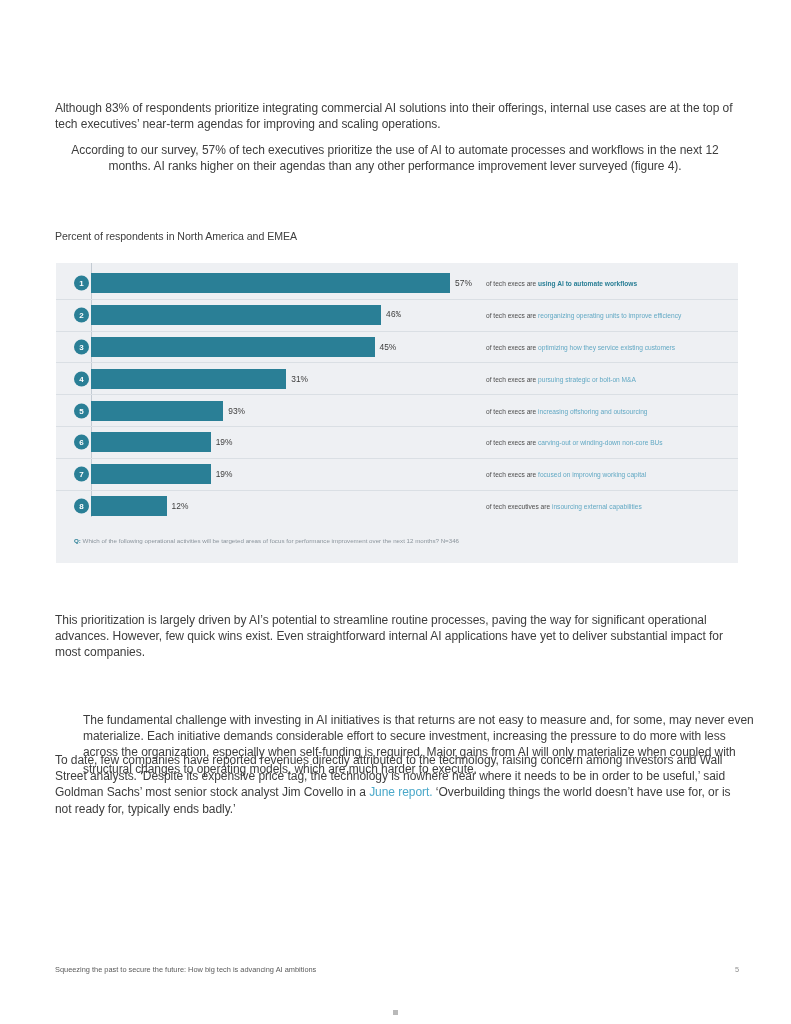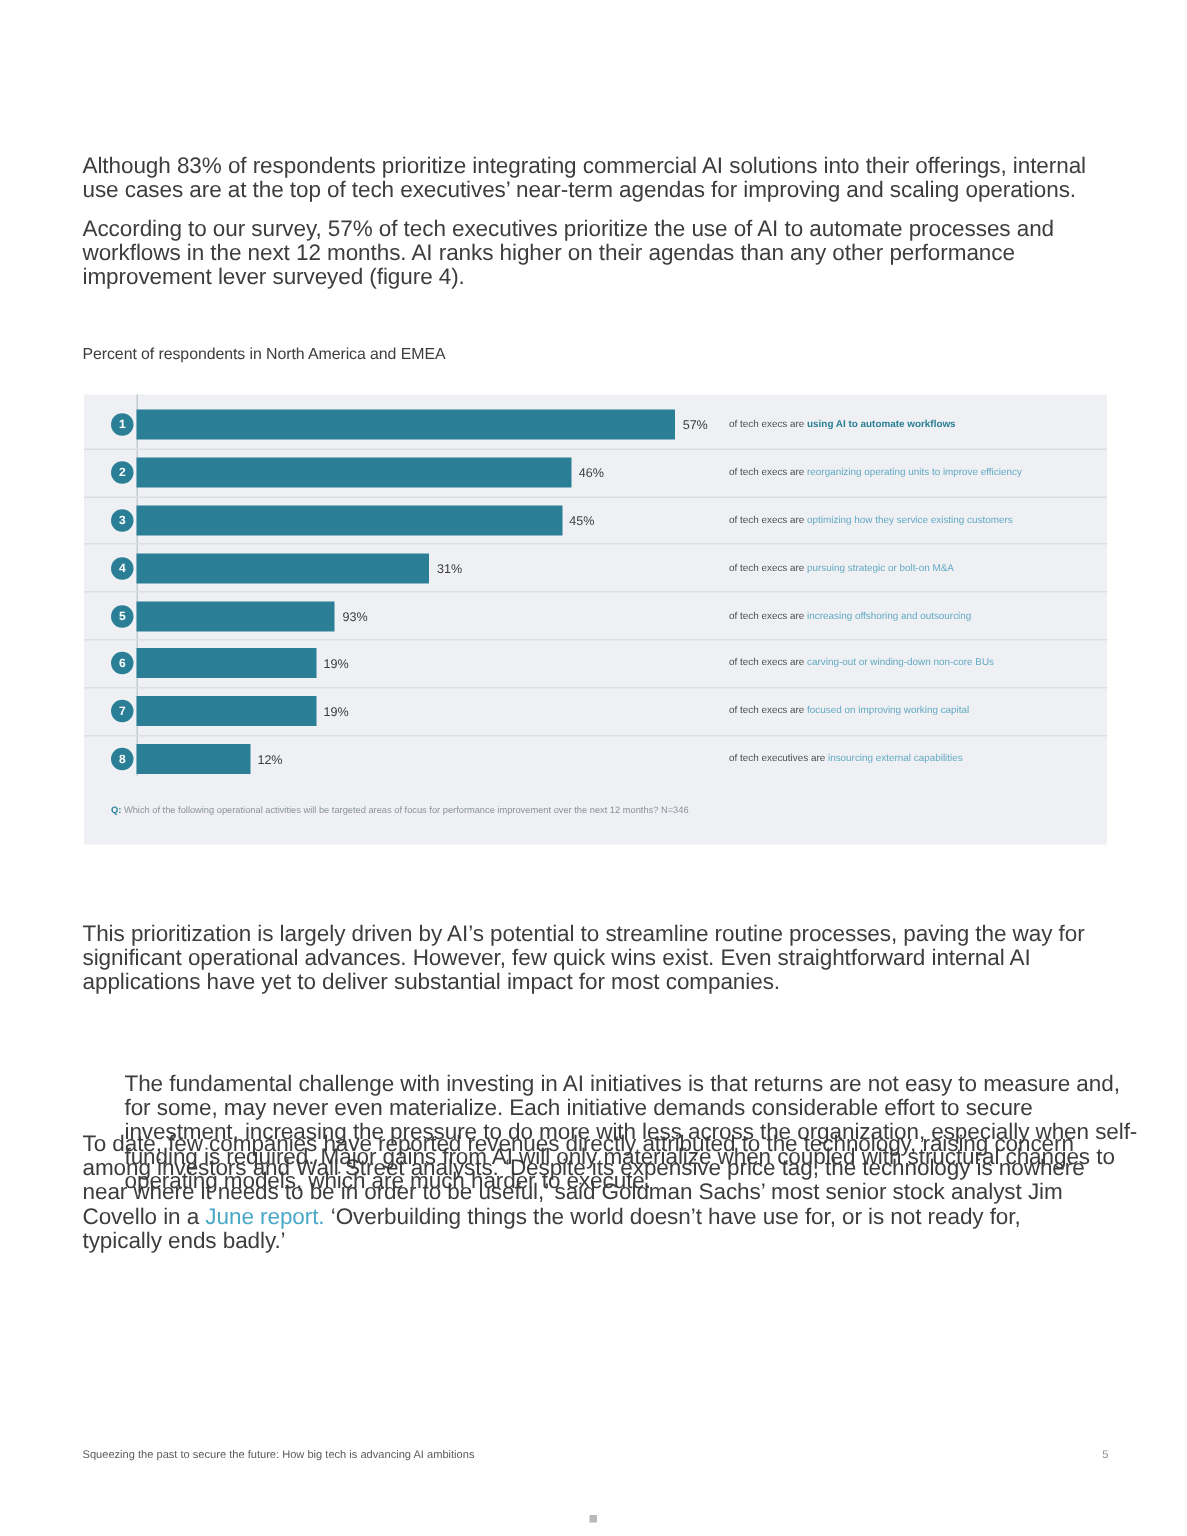--- a/index.html
+++ b/index.html
@@ -19,27 +19,27 @@
     position: absolute;
     inset: 0;
     background: #ffffff;
   }
 
   
   .para {
     position: absolute;
     left: 55px;
     width: 680px;
-    font-size: 15px;
+    font-size: 12px;
     line-height: 16.2px;
     color: #3d3d3d;
     letter-spacing: -0.05px;
   }
   .para-1 { top: 88px; }
-  .para-2 { top: 130px; }
+  .para-2 { top: 130px; text-align: center; }
   .para-3 { top: 600px; }
   .para-4 { top: 700px; margin-left: 28px; }
   .para-5 { top: 740px; }
 
   .link {
     color: #4aa8c9;
     text-decoration: none;
   }
 
   
@@ -200,21 +200,21 @@
     <div class="chart-rows" id="chart-rows">
         <div class="row">
           <div class="bar" style="width: 359.1px;"></div>
           <div class="badge">1</div>
           <div class="value" style="left: 399.1px;">57%</div>
           <div class="desc strong"><span>of tech execs are </span><em>using AI to automate workflows</em></div>
         </div>
         <div class="row">
           <div class="bar" style="width: 289.8px;"></div>
           <div class="badge">2</div>
-          <div class="value" style="left: 329.8px;">46%</div>
+          <div class="value" style="left: 329.8px; font-family: Liberation Mono, monospace;">46%</div>
           <div class="desc"><span>of tech execs are </span><em>reorganizing operating units to improve efficiency</em></div>
         </div>
         <div class="row">
           <div class="bar" style="width: 283.5px;"></div>
           <div class="badge">3</div>
           <div class="value" style="left: 323.5px;">45%</div>
           <div class="desc"><span>of tech execs are </span><em>optimizing how they service existing customers</em></div>
         </div>
         <div class="row">
           <div class="bar" style="width: 195.3px;"></div>

